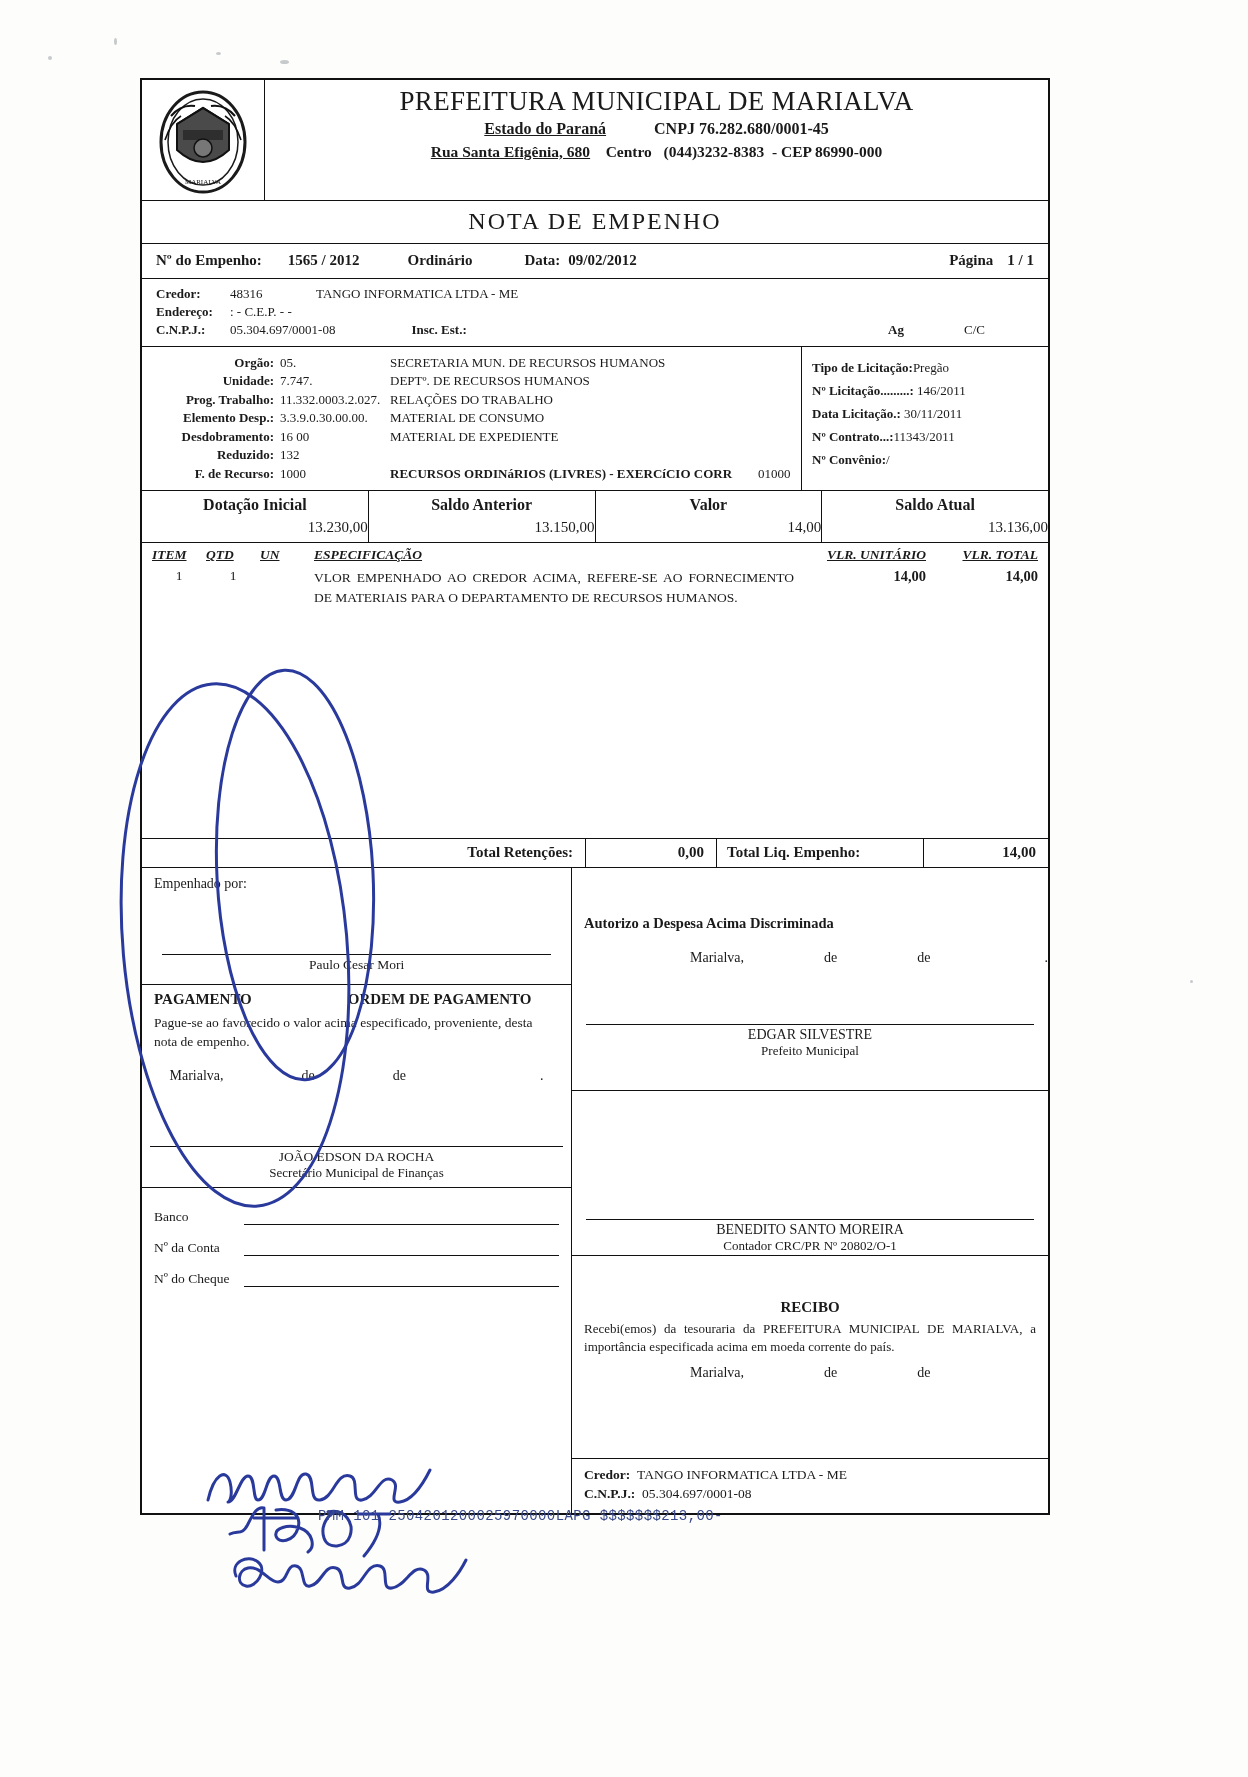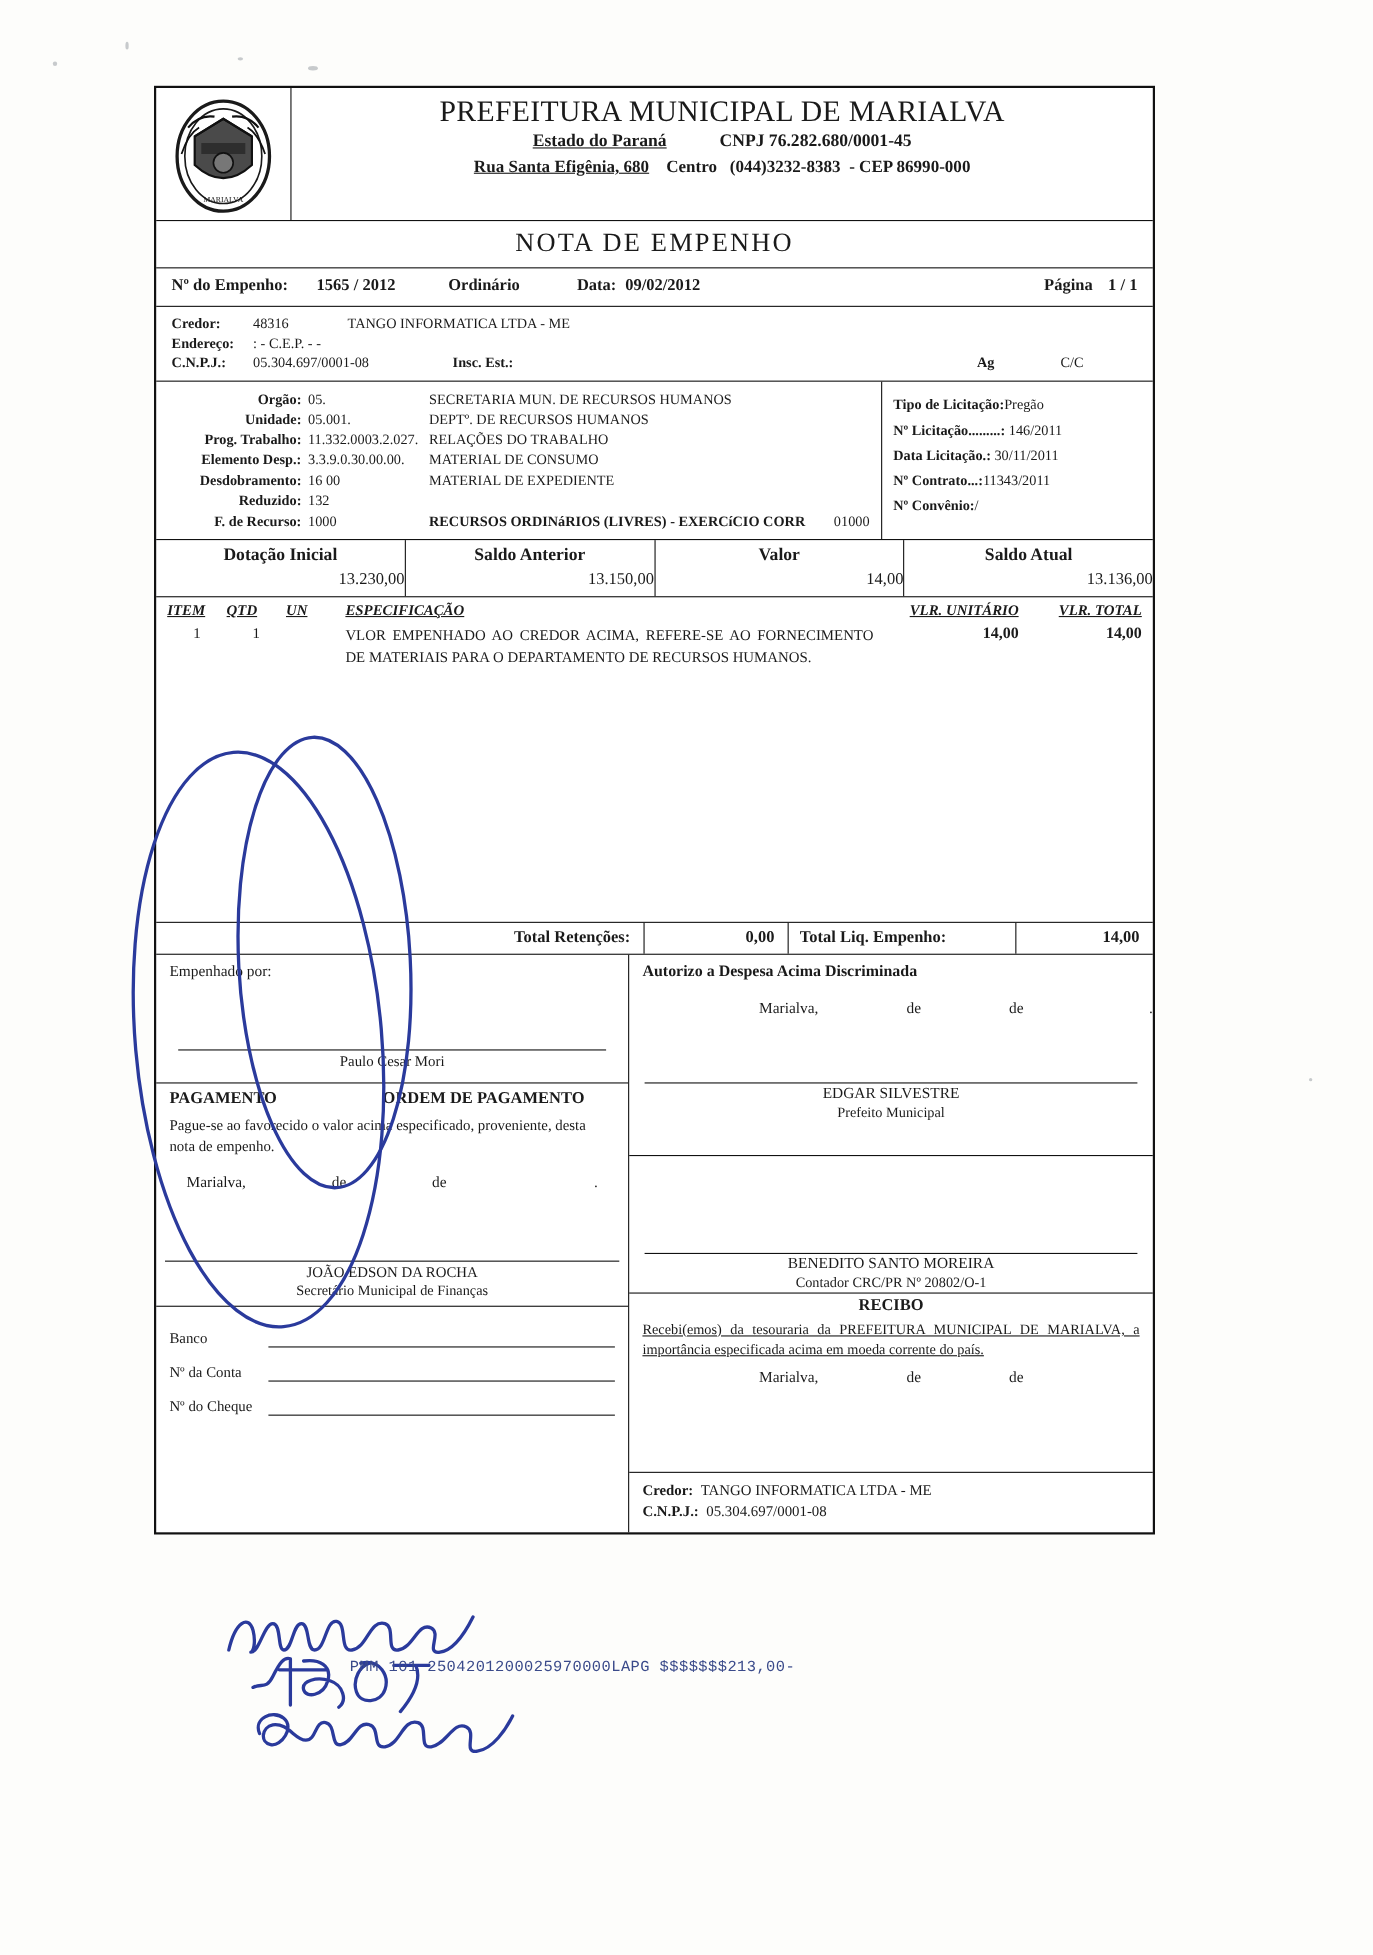--- a/index.html
+++ b/index.html
@@ -29,21 +29,21 @@
   }
   .doc {
     position: absolute;
     left: 140px;
     top: 78px;
     width: 910px;
     border: 2px solid #111;
     background: #ffffff;
     box-sizing: border-box;
   }
-  .b-bot { border-bottom: 1.5px solid #111; }
+  .b-bot { border-bottom: 1.5px solid #111; margin-top: 40px; }
   .center { text-align: center; }
   .bold { font-weight: bold; }
 
   
   .hdr {
     display: flex;
     align-items: stretch;
     border-bottom: 1.5px solid #111;
   }
   .crest {
@@ -236,21 +236,20 @@
     text-align: center;
     font-size: 15px;
     font-weight: bold;
     padding: 3px 0 2px 0;
   }
   .recibo-body {
     font-size: 13px;
     padding: 2px 12px 0 12px;
     text-align: justify;
     line-height: 1.35;
-    text-decoration: underline;
   }
   .credor-foot { padding: 5px 12px 8px 12px; font-size: 13.5px; }
   .credor-foot .k { font-weight: bold; }
   .credor-foot .line { margin: 3px 0; }
 
   .footer-code {
     position: absolute;
     left: 318px;
     top: 1508px;
     font-family: "Liberation Mono", monospace;
@@ -340,21 +339,21 @@
 
     <div class="orgblock">
       <div class="orgleft">
         <div class="line">
           <span class="k">Orgão:</span>
           <span class="c">05.</span>
           <span class="d">SECRETARIA MUN. DE RECURSOS HUMANOS</span>
         </div>
         <div class="line">
           <span class="k">Unidade:</span>
-          <span class="c">05.001.</span>
+          <span class="c">7.747.</span>
           <span class="d">DEPTº. DE RECURSOS HUMANOS</span>
         </div>
         <div class="line">
           <span class="k">Prog. Trabalho:</span>
           <span class="c">11.332.0003.2.027.</span>
           <span class="d">RELAÇÕES DO TRABALHO</span>
         </div>
         <div class="line">
           <span class="k">Elemento Desp.:</span>
           <span class="c">3.3.9.0.30.00.00.</span>

